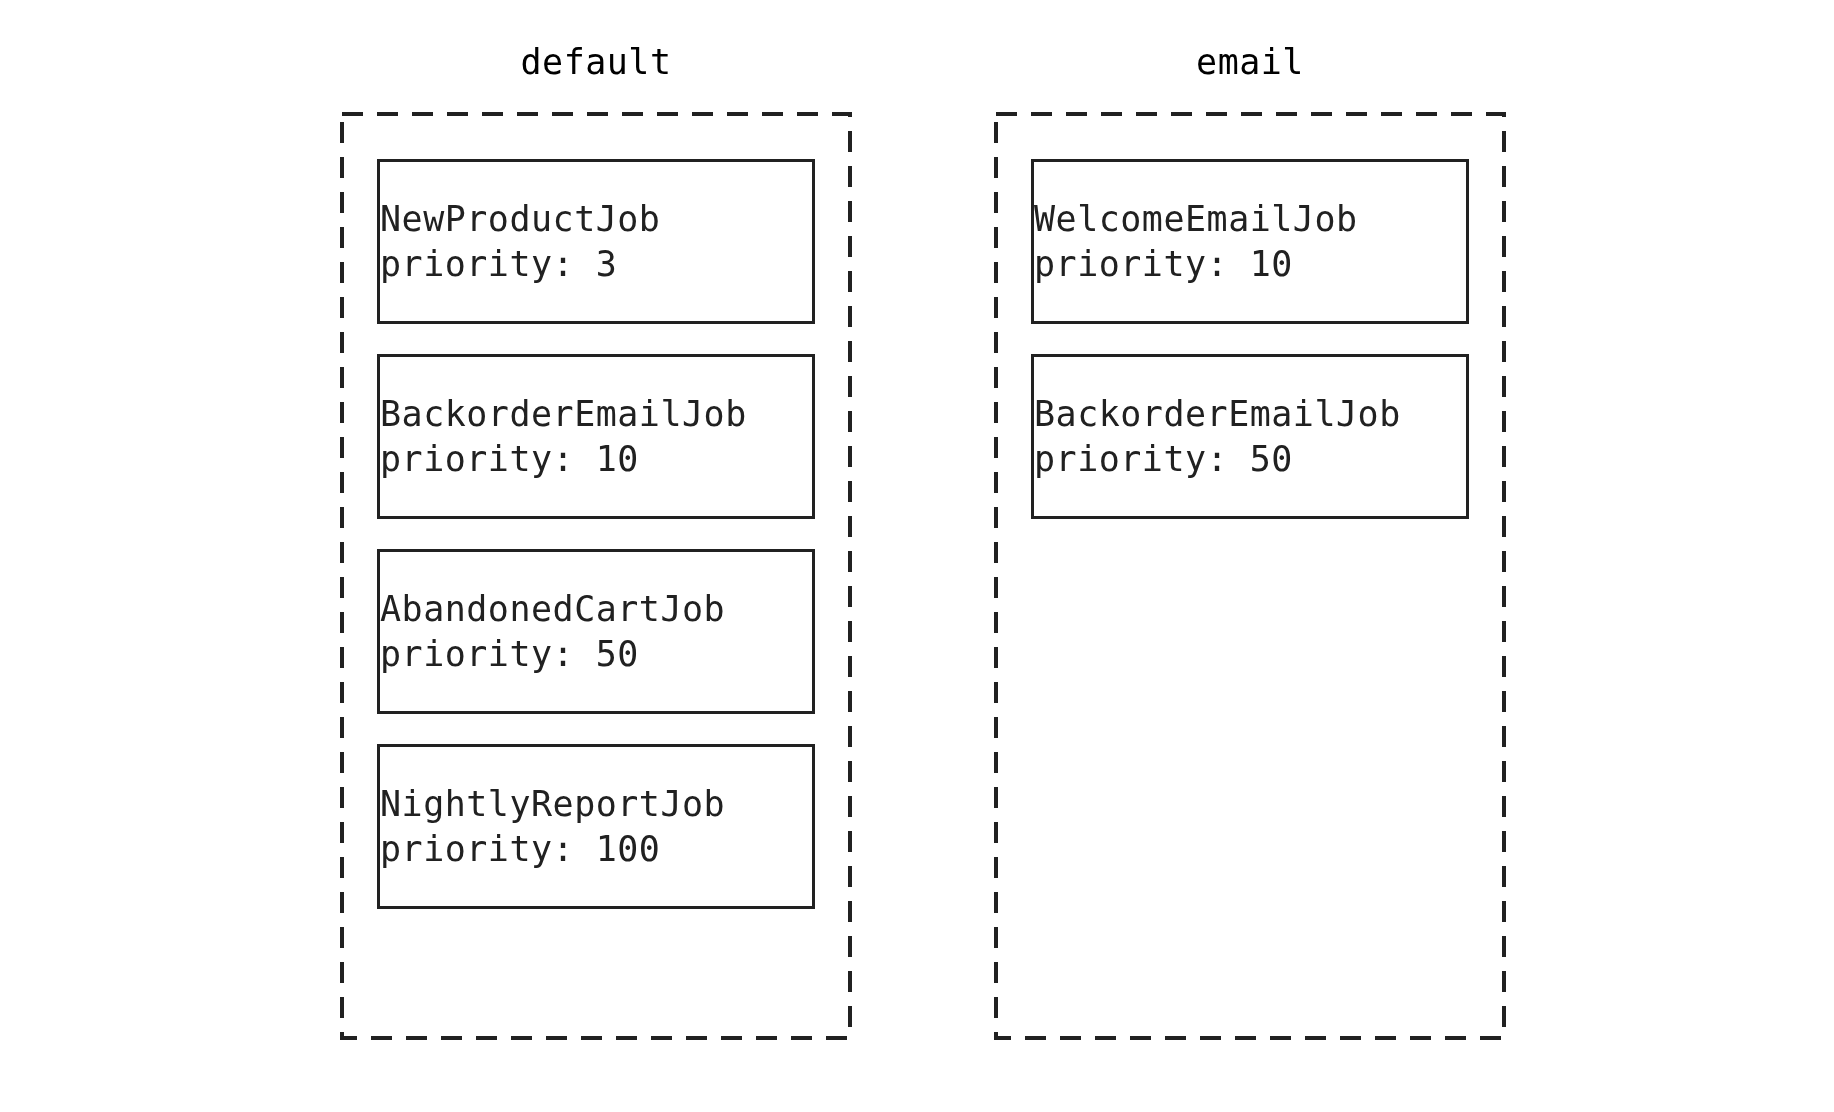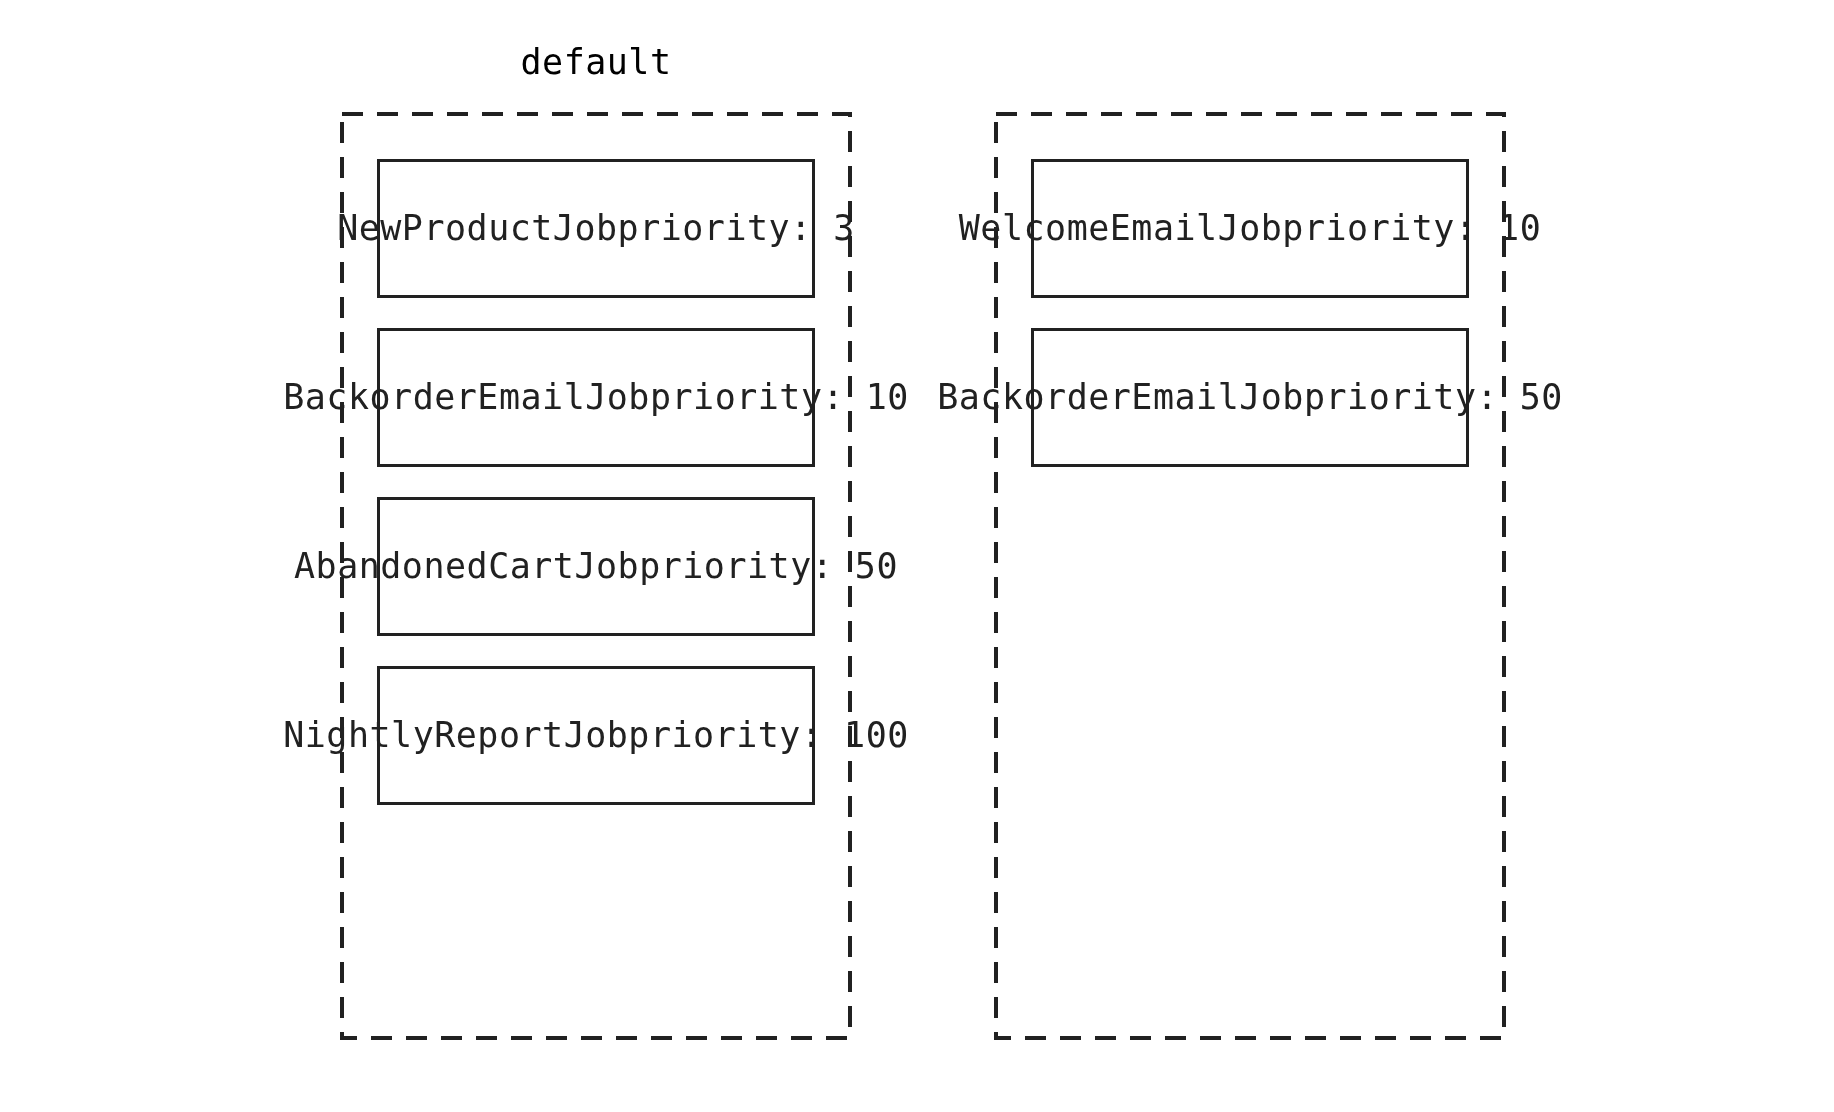--- a/index.html
+++ b/index.html
@@ -46,27 +46,27 @@
     display: block;
   }
   .jobs {
     position: absolute;
     top: 47px;
     left: 37px;
     right: 37px;
   }
   .job-card {
     box-sizing: border-box;
-    height: 139px;
+    height: 165px;
     margin-bottom: 30px;
     border: 3px solid #212121;
     background: #ffffff;
     display: flex;
-    flex-direction: row;
-    align-items: center;
+    flex-direction: column;
+    align-items: flex-start;
     justify-content: center;
     text-align: center;
   }
   .job-name, .job-priority {
     font-size: 35px;
     line-height: 45px;
     letter-spacing: 0.5px;
     white-space: pre;
     color: #212121;
   }
@@ -95,20 +95,21 @@
         <div class="job-priority">priority: 50</div>
       </div>
       <div class="job-card">
         <div class="job-name">NightlyReportJob</div>
         <div class="job-priority">priority: 100</div>
       </div>
     </div>
   </section>
 
   <section class="queue q-email">
+    <div class="queue-label">email</div>
     <svg class="queue-border" width="512" height="928" viewBox="0 0 512 928" aria-hidden="true">
       <rect x="2" y="2" width="508" height="924" fill="none" stroke="#212121" stroke-width="4" stroke-dasharray="21 14"></rect>
     </svg>
     <div class="jobs">
       <div class="job-card">
         <div class="job-name">WelcomeEmailJob</div>
         <div class="job-priority">priority: 10</div>
       </div>
       <div class="job-card">
         <div class="job-name">BackorderEmailJob</div>

